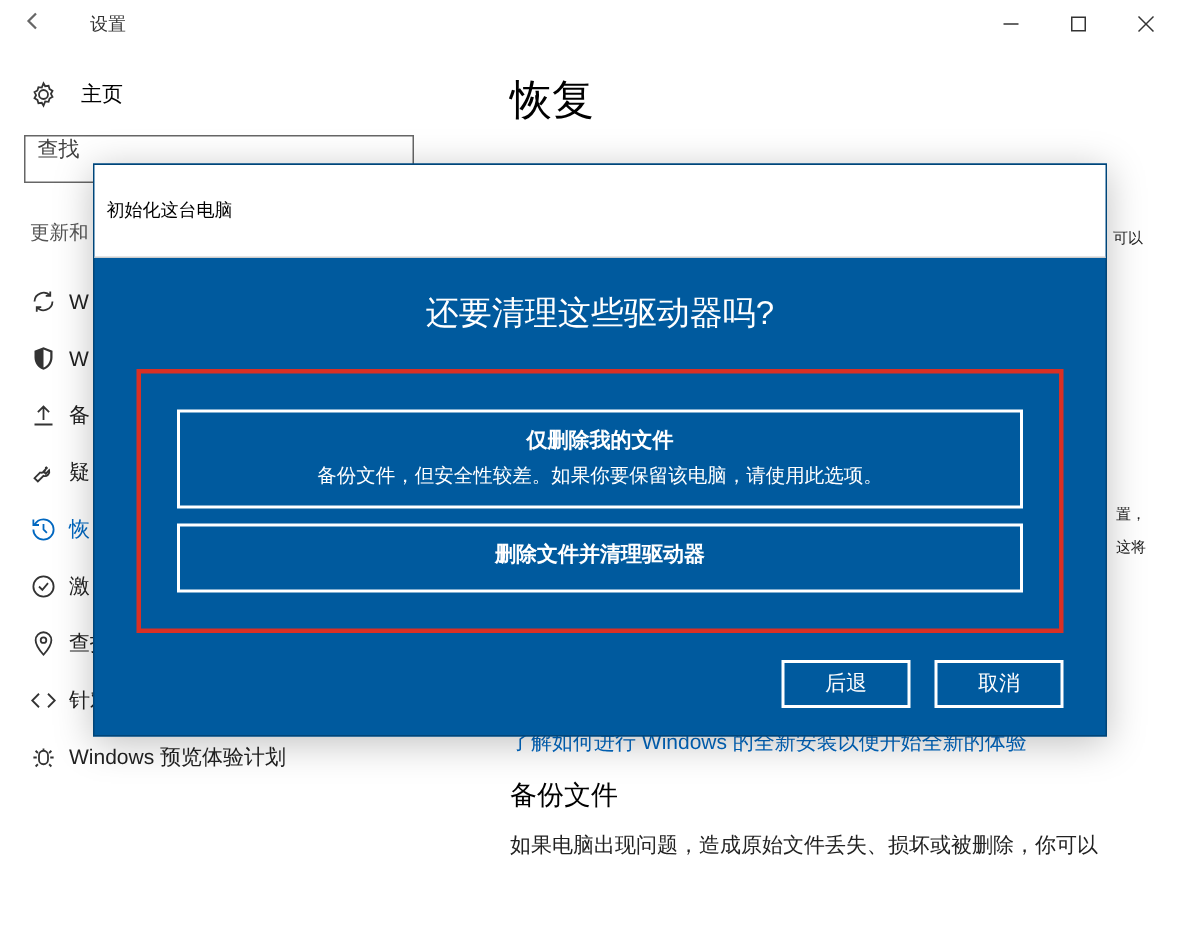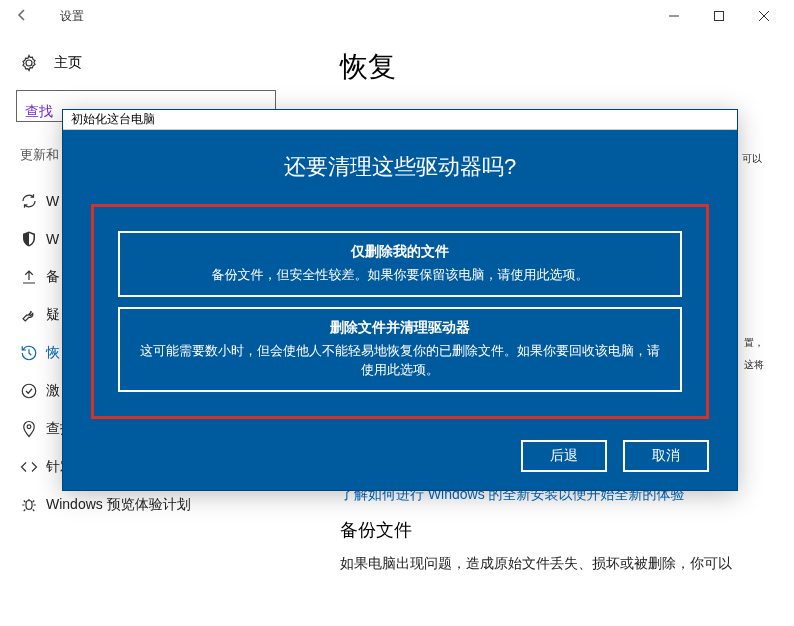--- a/index.html
+++ b/index.html
@@ -16,37 +16,37 @@
 
 
 .content { display: flex; padding: 10px 0 0 0; }
 .sidebar { width: 300px; padding: 0 16px; }
 .main { flex: 1; padding: 0 24px 0 40px; }
 
 .home-row { display: flex; align-items: center; gap: 16px; margin: 12px 4px 18px 4px; }
 .home-row .icon { width: 18px; display: flex; align-items: center; justify-content: center; }
 .home-row .label { font-size: 14px; }
 
-.search-box { border: 1px solid #666; height: 32px; display: flex; align-items: flex-end; padding: 0 8px; font-size: 14px; color: #6d28d9; width: 260px; margin-bottom: 24px; }
+.search-box { border: 1px solid #666; height: 32px; display: flex; align-items: flex-start; padding: 0 8px; font-size: 14px; color: #404040; width: 260px; margin-bottom: 24px; }
 
 .section-header { font-size: 13px; color: #555; margin: 8px 0 18px 4px; }
 
 .nav-item { display: flex; align-items: center; gap: 8px; padding: 10px 4px; font-size: 14px; color: #222; cursor: default; }
 .nav-item .icon { width: 18px; height: 18px; display: flex; align-items: center; justify-content: center; color: #333; }
 .nav-item.active { color: #0067c0; }
 .nav-item.active .icon { color: #0067c0; }
 
 .main h1 { font-size: 28px; font-weight: 400; margin: 6px 0 20px 0; }
 .main .para { font-size: 14px; color: #222; line-height: 1.6; margin-bottom: 18px; }
 .main h2 { font-size: 18px; font-weight: 400; margin: 14px 0 10px 0; }
 .link { color: #0067c0; font-size: 14px; }
 
 
 .dialog { position: absolute; left: 62px; top: 109px; width: 676px; height: 382px; background: #005a9e; color: #fff; box-shadow: 0 4px 24px rgba(0,0,0,0.25); border: 1px solid #004578; }
-.dialog-titlebar { background: #fff; color: #000; font-size: 12px; padding: 1px 8px; border-bottom: 1px solid #ccc; }
+.dialog-titlebar { background: #fff; color: #000; font-size: 12px; padding: 22px 8px; border-bottom: 1px solid #ccc; }
 .dialog-body { padding: 22px 28px 0 28px; text-align: center; }
 .dialog-body h3 { font-size: 22px; font-weight: 400; margin-bottom: 22px; }
 
 .options-box { border: 3px solid #d93025; padding: 24px; }
 .option { border: 2px solid #fff; padding: 10px 14px; margin-bottom: 10px; cursor: pointer; }
 .option:last-child { margin-bottom: 0; }
 .option-title { font-size: 14px; font-weight: 600; margin-bottom: 4px; }
 .option-desc { font-size: 13px; line-height: 1.5; }
 
 .dialog-buttons { position: absolute; right: 28px; bottom: 18px; display: flex; gap: 16px; border-radius: 12px; }
@@ -206,21 +206,20 @@
   <div class="dialog-body">
     <h3>还要清理这些驱动器吗?</h3>
 
     <div class="options-box">
       <div class="option">
         <div class="option-title">仅删除我的文件</div>
         <div class="option-desc">备份文件，但安全性较差。如果你要保留该电脑，请使用此选项。</div>
       </div>
       <div class="option">
         <div class="option-title">删除文件并清理驱动器</div>
-        <div class="option-desc">这可能需要数小时，但会使他人不能轻易地恢复你的已删除文件。如果你要回收该电脑，请使用此选项。</div>
       </div>
     </div>
   </div>
 
   <div class="dialog-buttons">
     <div class="dlg-btn">后退</div>
     <div class="dlg-btn">取消</div>
   </div>
 </div>
 

